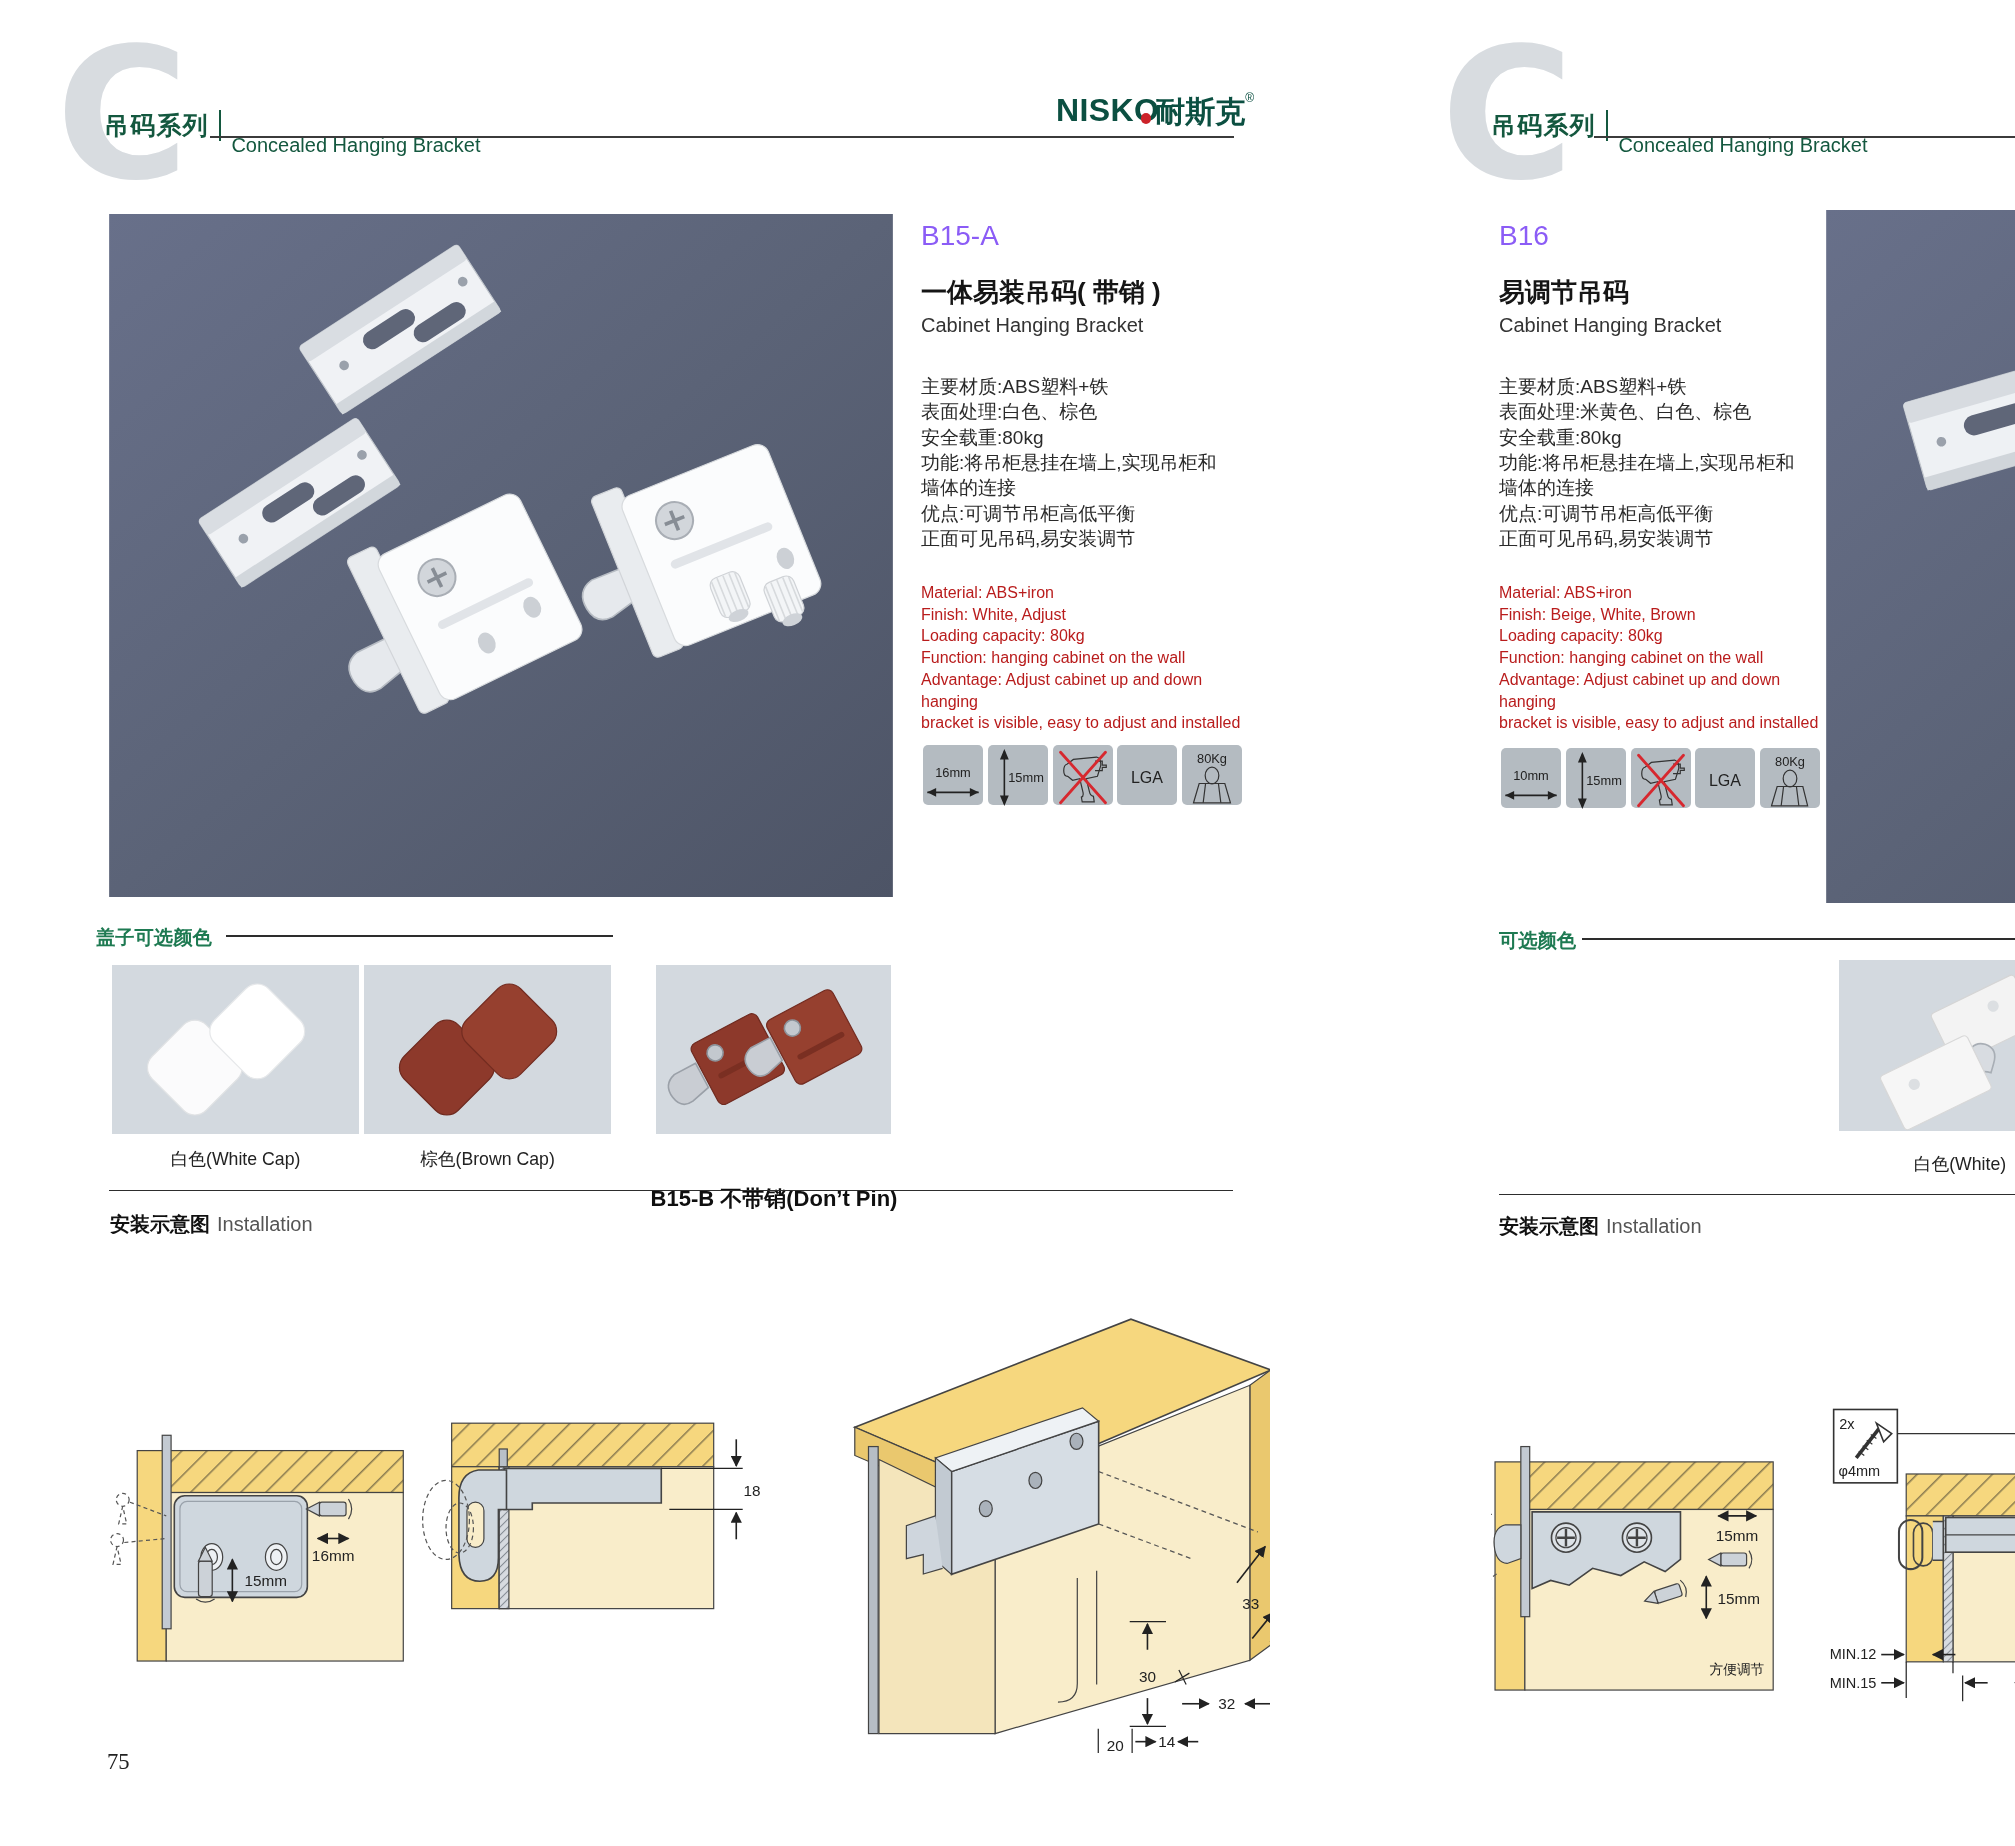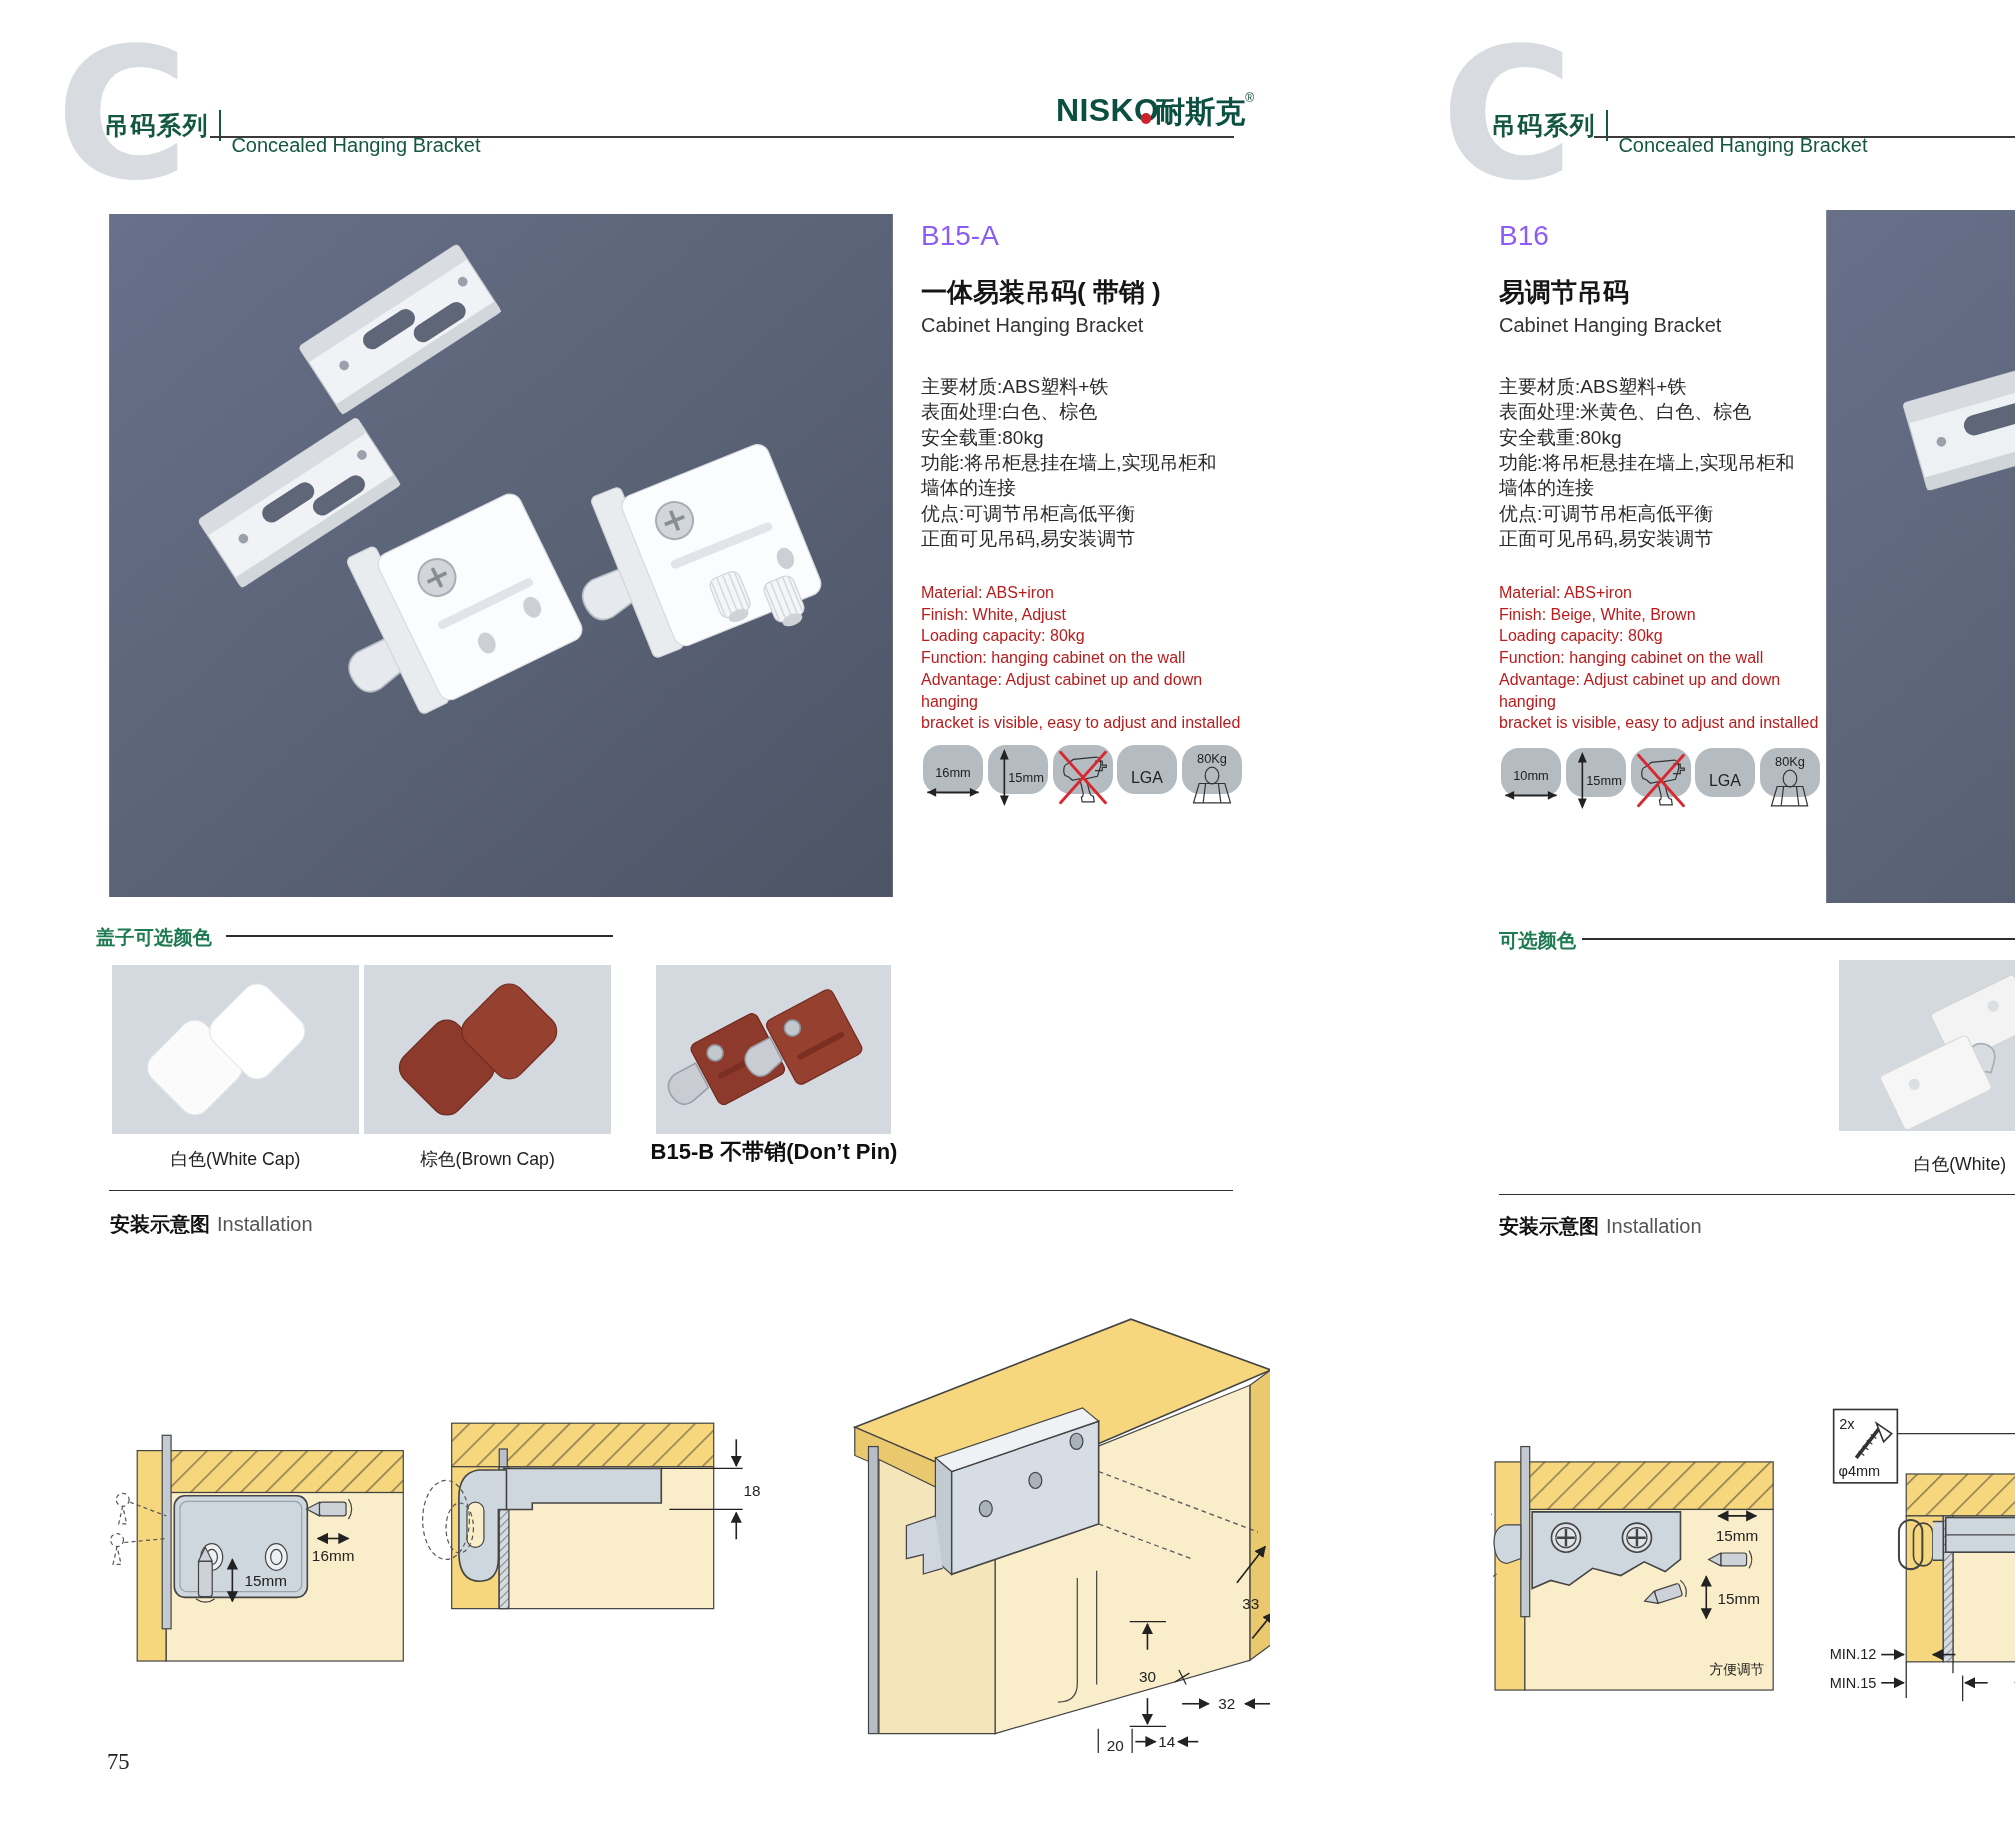--- a/index.html
+++ b/index.html
@@ -16,21 +16,21 @@
   .logo .reg{font-size:12px;margin-top:-0.8px;}
   .logo .dot{width:10.5px;height:10.5px;background:#cc2229;border-radius:50%;align-self:center;margin:12px 0 0 -18.5px;}
   .hrule{position:absolute;height:2.4px;background:#3b3b3b;}
   .photo{position:absolute;}
   .code{font-size:28px;color:#8b5cf6;}
   .namecn{font-size:26px;font-weight:bold;color:#151515;margin-top:22.6px;}
   .nameen{font-size:20px;color:#333;margin-top:4px;}
   .specscn{margin-top:37px;font-size:19px;line-height:1.34;color:#2a2a2a;}
   .specsen{margin-top:30px;font-size:16px;line-height:1.36;color:#b91c1c;}
   .icons{position:absolute;display:flex;gap:4.8px;}
-  .icon-tile{width:60px;height:49px;background:#b4bbc1;border-radius:18px;position:relative;flex:none;}
+  .icon-tile{width:60px;height:60px;background:#b4bbc1;border-radius:5px;position:relative;flex:none;}
   .sec-title{position:absolute;font-size:19.3px;font-weight:bold;color:#1e7a52;}
   .sec-line{position:absolute;height:1.6px;background:#2d2d2d;}
   .tile{position:absolute;background:#d3d9df;}
   .tile-label{position:absolute;font-size:17.7px;color:#222;text-align:center;}
   .tile-label.big{font-size:22px;font-weight:600;color:#0f0f0f;}
   .inst-title{position:absolute;display:flex;align-items:baseline;gap:7px;}
   .inst-title .cn{font-size:20px;font-weight:bold;color:#111;}
   .inst-title .en{font-size:20px;color:#555;}
   .pgnum{position:absolute;font-family:"Liberation Serif",serif;font-size:22.6px;color:#222;}
   svg text{font-family:"Liberation Sans",sans-serif;}
@@ -211,21 +211,21 @@
       <g transform="translate(390,180) rotate(-28)">
         <path d="M-95 -50 h-55 q-34 10 -28 46 q6 34 38 30 l45 -12 z" fill="#c9cdd3" stroke="#9aa0a8" stroke-width="4"></path>
         <rect x="-90" y="-90" width="185" height="180" rx="16" fill="#96402f" stroke="#732c21" stroke-width="3"></rect>
         <circle cx="-35" cy="-45" r="20" fill="#c3c8ce" stroke="#8d939b" stroke-width="4"></circle>
         <rect x="-58" y="20" width="130" height="14" rx="7" fill="#7a2f22"></rect>
       </g>
     </svg>
   </div>
   <div class="tile-label" style="left:112px;top:1147px;width:247px;">白色(White Cap)</div>
   <div class="tile-label" style="left:364px;top:1147px;width:247px;">棕色(Brown Cap)</div>
-  <div class="tile-label big" style="left:633px;top:1137px;width:282px;">B15-B 不带销(Don’t Pin)</div>
+  <div class="tile-label big" style="left:633px;top:1184px;width:282px;">B15-B 不带销(Don’t Pin)</div>
 
   <div class="sec-line" style="left:109px;top:1190px;width:1124px;height:1.2px;"></div>
 
   <div class="inst-title" style="left:110px;top:1211px;">
     <span class="cn">安装示意图</span>
     <span class="en">Installation</span>
   </div>
 
   <svg class="abs" style="left:109px;top:1290px;" width="1161" height="476" viewBox="0 0 2880 1180">
     <defs>

